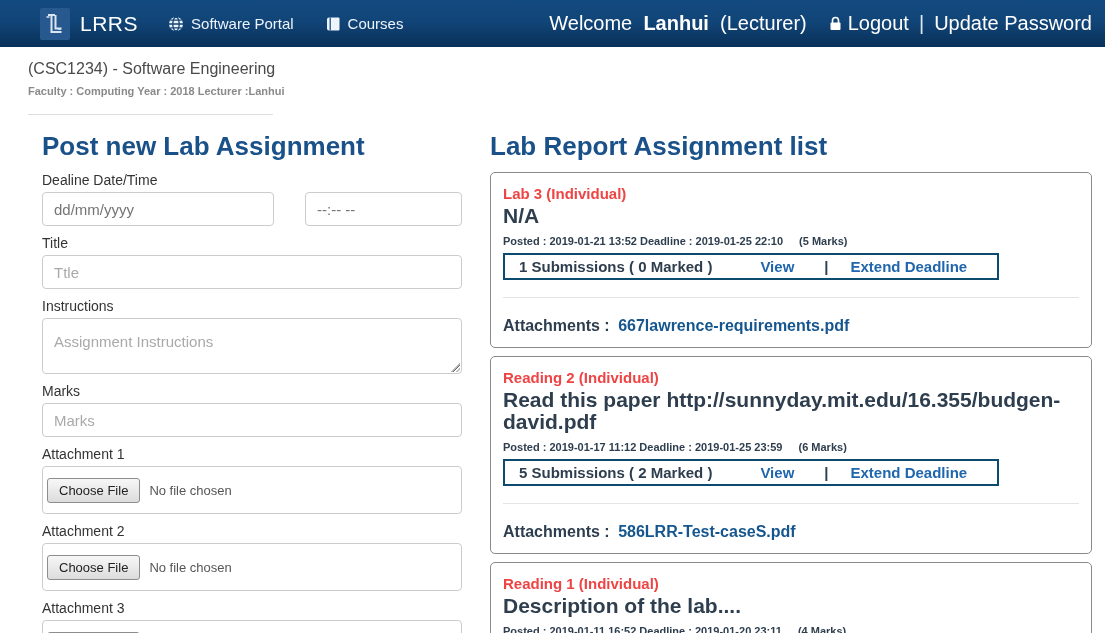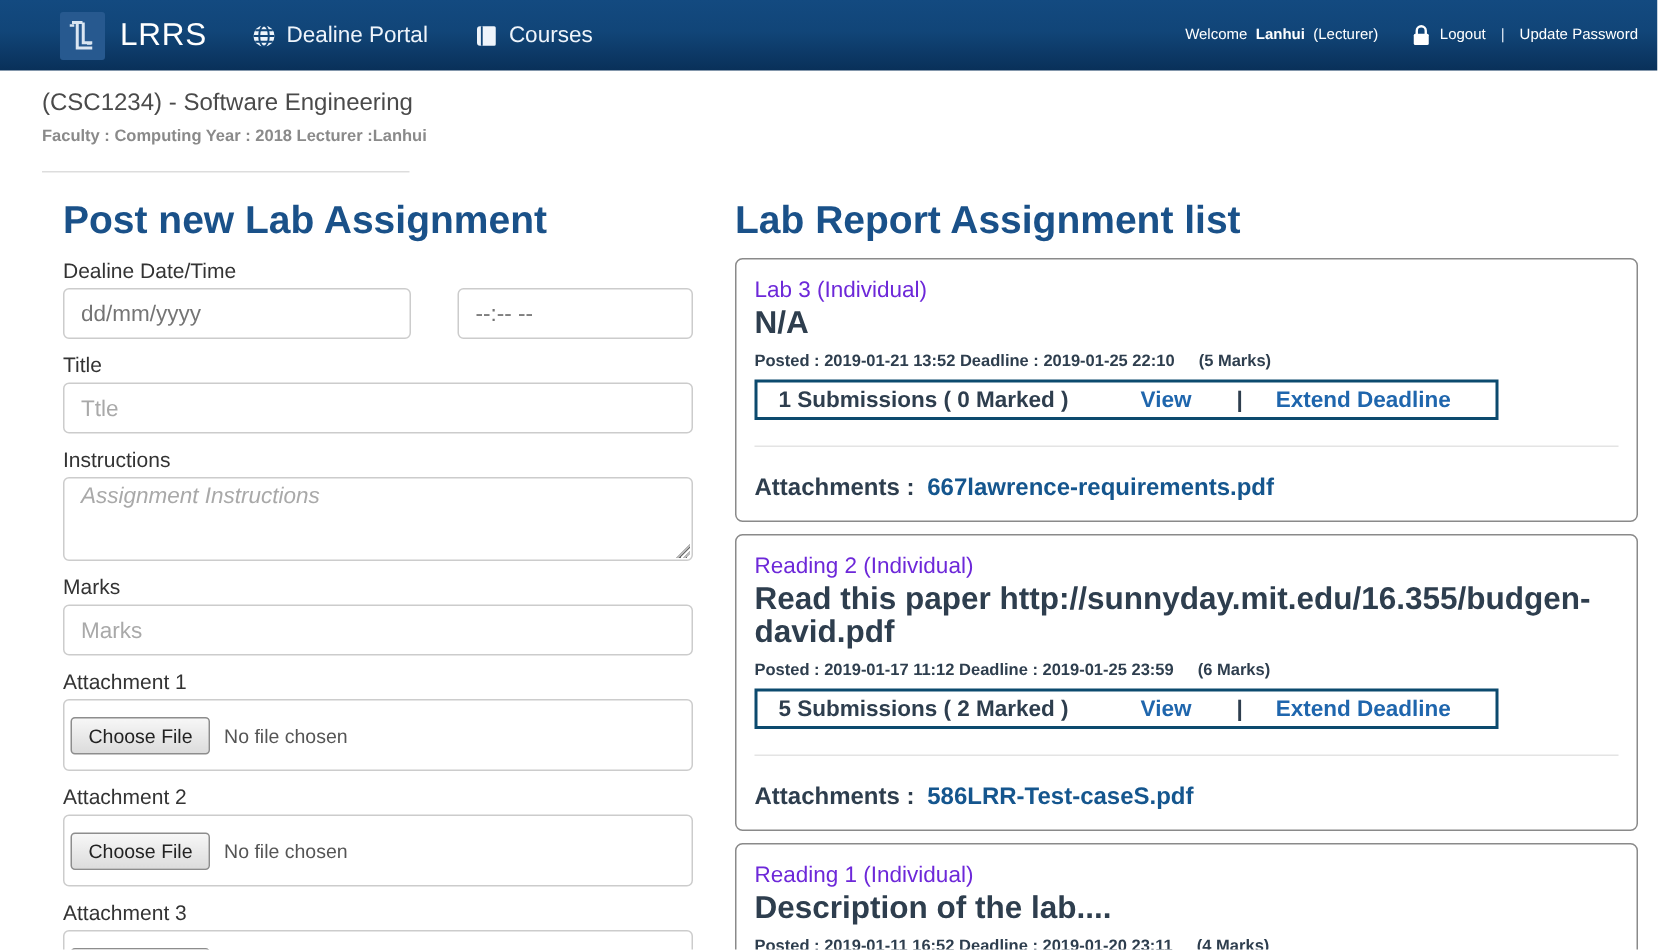--- a/index.html
+++ b/index.html
@@ -11,21 +11,21 @@
     padding:0 13px 0 40px;
     background:linear-gradient(180deg,#134a80 0%,#114578 45%,#093059 100%);
     color:#fff; }
   .brand { display:flex; align-items:center; gap:10px; cursor:pointer;justify-content:center; }
   .logo-tile { width:30px; height:32px; background:#27598f; border-radius:2px;
     display:flex; align-items:center; justify-content:center; }
   .brand-text { font-size:21px; color:#fff; letter-spacing:0.5px; }
   .nav-links { display:flex; align-items:center; margin-left:30px; gap:32px; }
   .nav-link { display:flex; align-items:center; gap:7px; color:#eef4fb;
     font-size:15px; text-decoration:none; cursor:pointer; }
-  .nav-right { margin-left:auto; display:flex; align-items:center; font-size:10px; }
+  .nav-right { margin-left:auto; display:flex; align-items:center; font-size:20px; }
   .welcome { color:#fff; }
   .welcome b { font-weight:700; }
   .nav-right .lockwrap { display:flex; align-items:center; gap:6px; margin-left:22px; }
   .nav-action { color:#fff; text-decoration:none; cursor:pointer; }
   .nav-sep { margin:0 10px; color:#dfe9f5; }
 
   
   .course { margin:13px 0 0 28px; }
   .course-title { font-size:16px; color:#4a4a4a; }
   .course-meta { font-size:11px; font-weight:700; color:#8a8a8a; margin-top:7px; }
@@ -41,37 +41,37 @@
   label.f { display:block; font-size:14px; color:#333; margin:9px 0 4px; }
   .inp { height:34px; width:100%; border:1px solid #ccc; border-radius:4px;
     padding:0 11px; font-size:15px; color:#333; outline:none;
     font-family:"Liberation Sans", sans-serif; }
   .inp::placeholder, textarea.inp::placeholder { color:#a9a9a9; }
   .inp.ph-dark::placeholder { color:#757575; }
   .dt-row { display:flex; gap:31px; }
   .dt-row .date { width:232px; }
   .dt-row .time { width:157px; }
   .ta-wrap { position:relative; }
-  textarea.inp { height:56px; padding:3px 11px; resize:both; display:block;font-style:italic; }
+  textarea.inp { height:56px; padding:14px 11px; resize:both; display:block; }
   .grip { position:absolute; right:2px; bottom:2px; width:10px; height:10px;
     pointer-events:none;
     background:linear-gradient(315deg, transparent 0 2px, #b9b9b9 2px 3.5px,
       transparent 3.5px 5.5px, #b9b9b9 5.5px 7px, transparent 7px); }
   .file-box { height:48px; border:1px solid #ccc; border-radius:4px;
     display:flex; align-items:center; padding-left:4px; }
   .file-btn { font-size:13px; color:#222; padding:4px 11px; cursor:pointer;
     border:1px solid #8d8d8d; border-radius:3px;
     background:linear-gradient(180deg,#f7f7f7,#dcdcdc);
     font-family:"Liberation Sans", sans-serif; }
   .file-status { font-size:13px; color:#555; margin-left:9px; }
 
   
   .card { border:1.5px solid #8a8a8a; border-radius:5px; margin-bottom:8px;
     padding:10px 12px 12px; background:#fff; }
-  .card-title { font-size:15px; font-weight:400; color:#6d28d9; line-height:22px; }
+  .card-title { font-size:15px; font-weight:700; color:#ef4444; line-height:22px; }
   .card-desc  { font-size:21px; font-weight:700; color:#2e3e4e; line-height:22px;
     margin-top:0; }
   .posted { font-size:11px; font-weight:700; color:#2e3e4e; margin-top:8px; }
   .posted .marks { margin-left:13px; }
   .sub-box { margin-top:6px; width:496px; height:27px; border:2px solid #0c4a6e;
     display:flex; align-items:center; font-size:15px; font-weight:700; }
   .sub-count { color:#2e3e4e; margin-left:14px; }
   .sub-view { color:#1f66ad; margin-left:48px; text-decoration:none; cursor:pointer; }
   .sub-sep { color:#2e3e4e; margin-left:30px; }
   .sub-extend { color:#1f66ad; margin-left:22px; text-decoration:none; cursor:pointer; }
@@ -97,21 +97,21 @@
   </div>
   <nav class="nav-links">
     <a class="nav-link">
       <span>
         <svg class="ic" width="16" height="16" viewBox="0 0 16 16">
           <circle cx="8" cy="8" r="7" fill="#eef4fb"></circle>
           <ellipse cx="8" cy="8" rx="3.2" ry="7" fill="none" stroke="#114578" stroke-width="1.3"></ellipse>
           <path d="M1 8 h14 M2.2 4.2 h11.6 M2.2 11.8 h11.6" stroke="#114578" stroke-width="1.3"></path>
         </svg>
       </span>
-      <span>Dealine Portal</span>
+      <span>Software Portal</span>
     </a>
     <a class="nav-link">
       <span>
         <svg class="ic" width="15" height="16" viewBox="0 0 15 16">
           <path d="M3 1.5 h9.5 a1 1 0 0 1 1 1 v11 a1 1 0 0 1 -1 1 H3 a2 2 0 0 1 -2 -2 v-9 a2 2 0 0 1 2 -2 z" fill="#eef4fb"></path>
           <path d="M4.2 1.5 v13" stroke="#114578" stroke-width="1.2"></path>
         </svg>
       </span>
       <span>Courses</span>
     </a>

